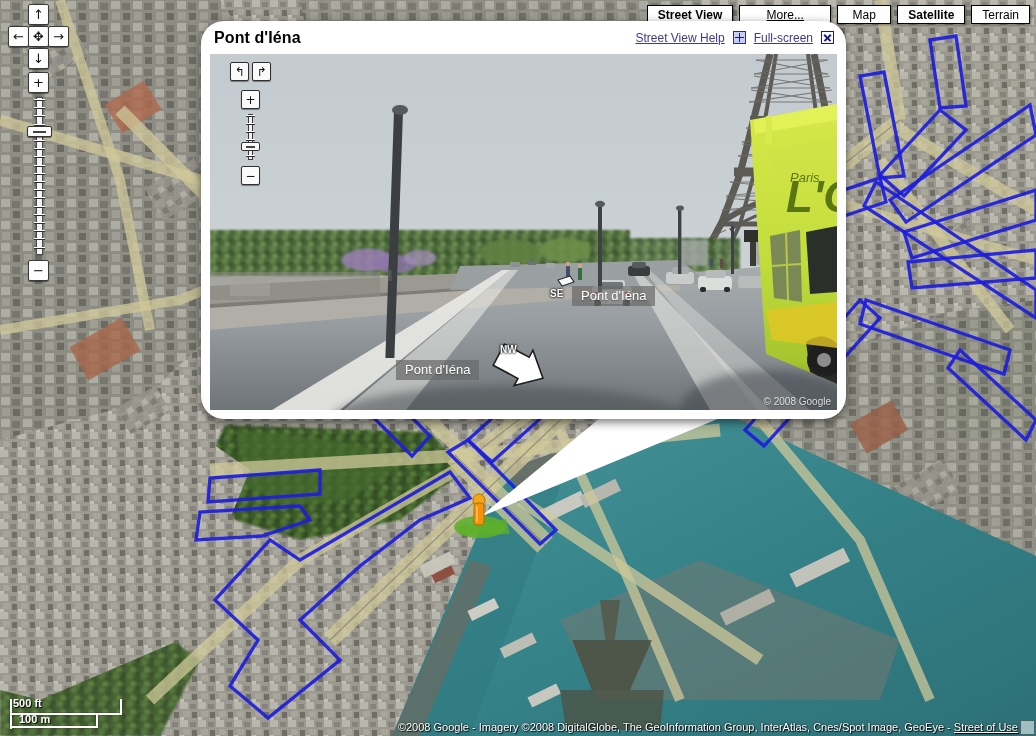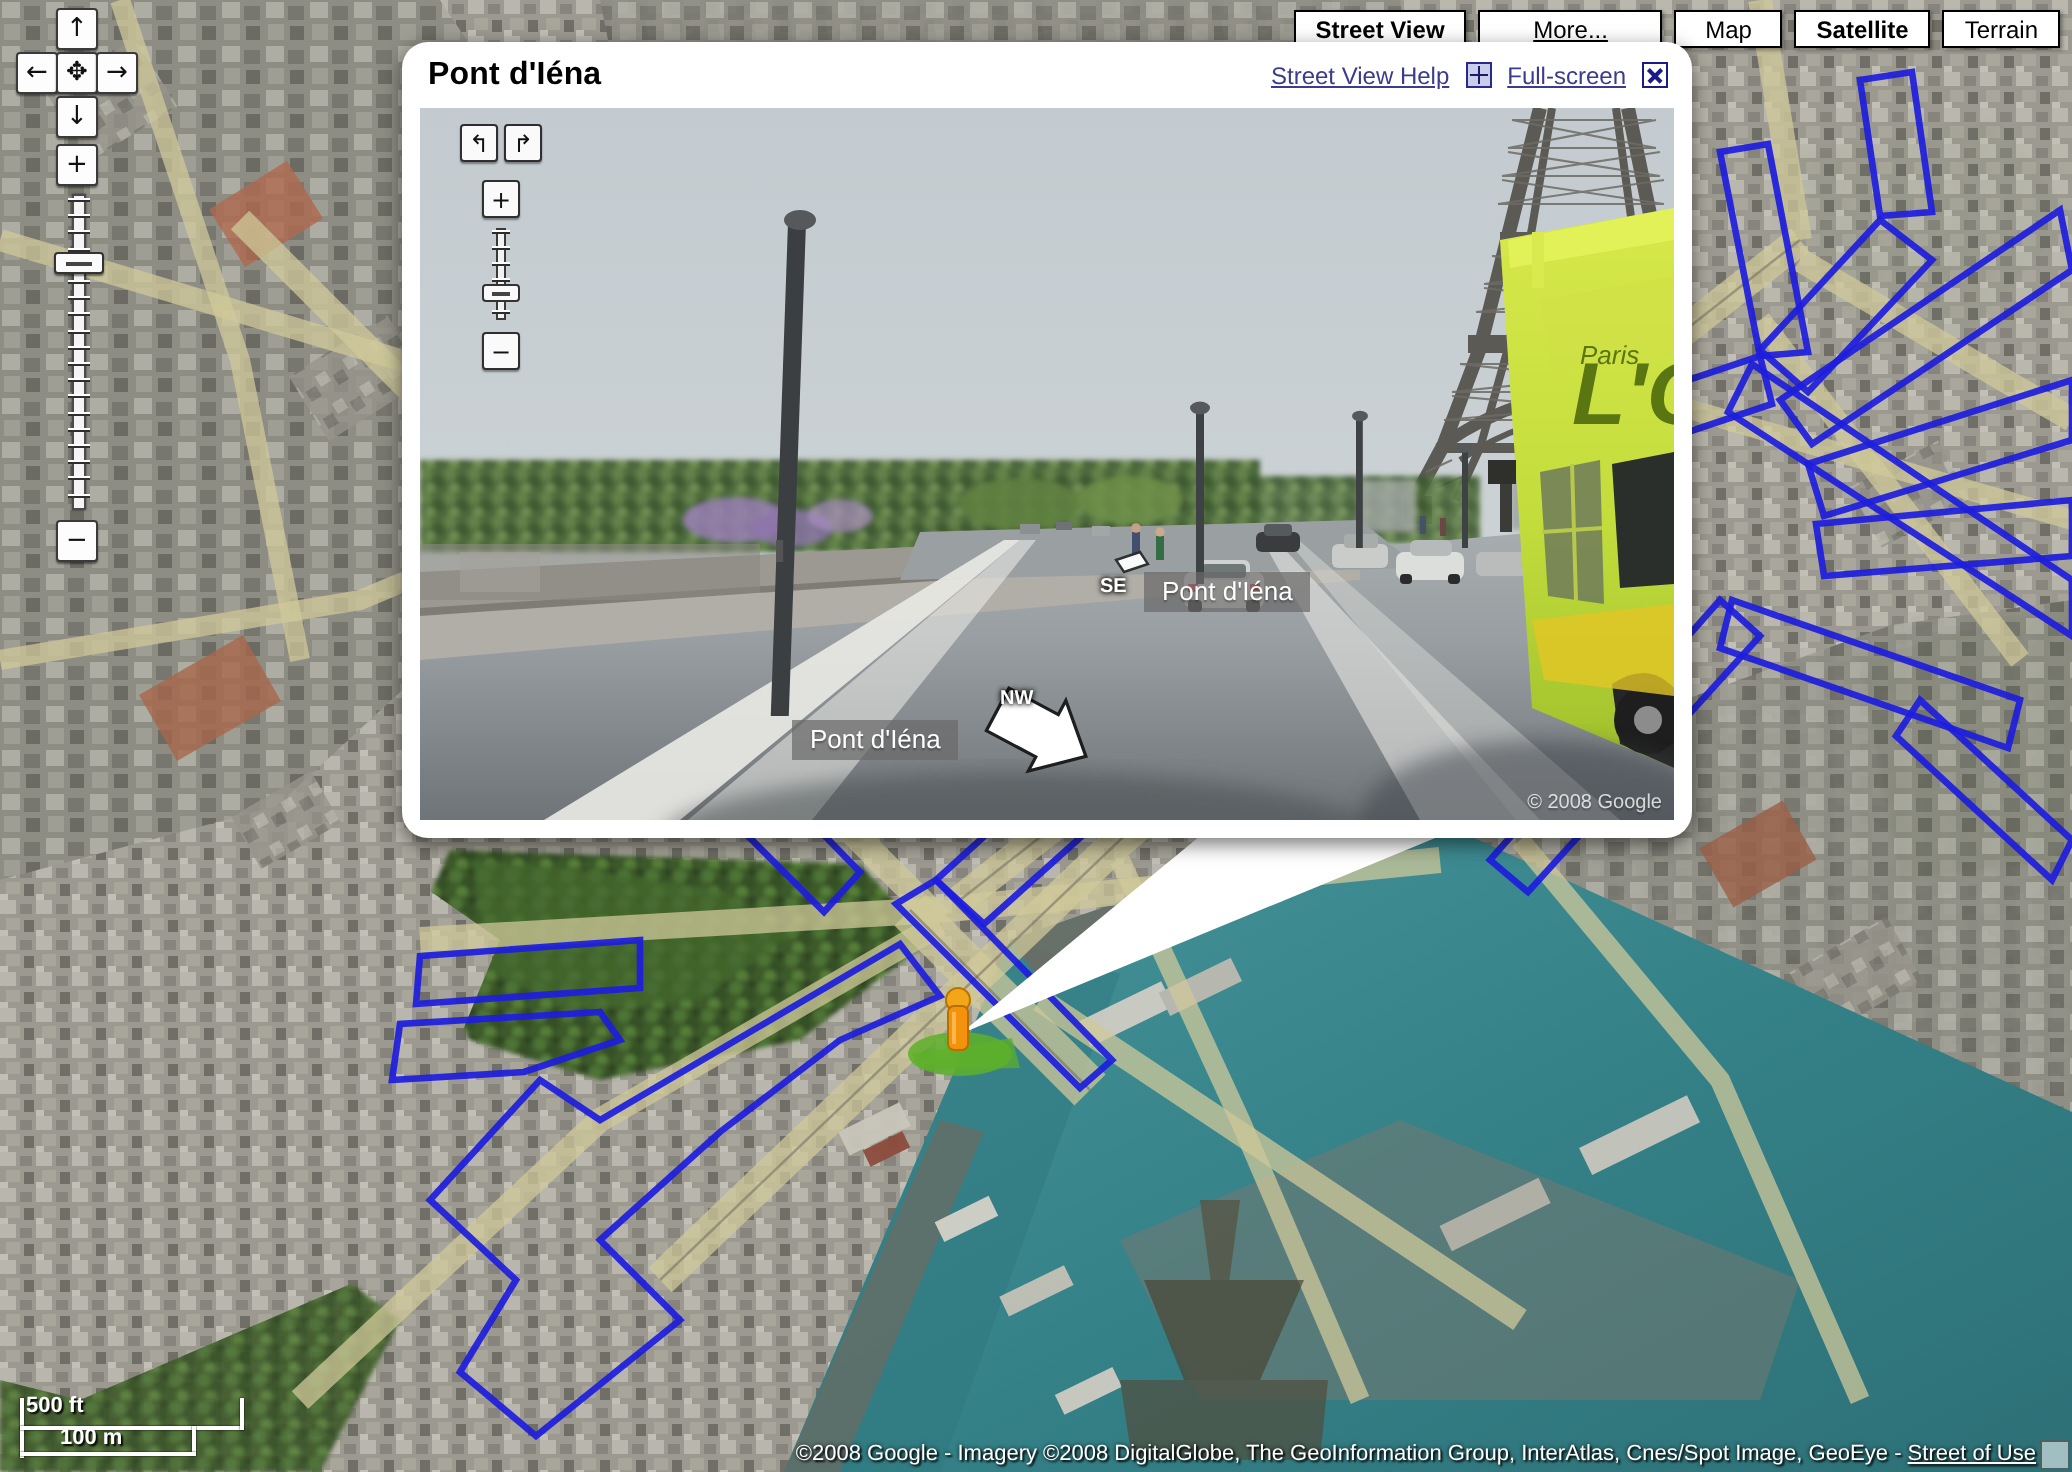--- a/index.html
+++ b/index.html
@@ -110,21 +110,21 @@
     white-space: nowrap;
     font-family: "Liberation Sans", sans-serif;
   }
   .mt-btn.sel { font-weight: bold; }
   .mt-btn.wide { min-width: 92px; text-decoration: underline; }
   #sv-panel {
     position: absolute;
     left: 201px; top: 21px;
     width: 645px; height: 398px;
     background: #ffffff;
-    border-radius: 13px;
+    border-radius: 23px;
     box-shadow: 0 3px 10px rgba(0,0,0,.55);
     z-index: 50;
   }
   #sv-header {
     position: relative;
     height: 33px;
     padding: 0 12px 0 13px;
     display: flex;
     align-items: center;
   }
@@ -285,21 +285,21 @@
     position: absolute;
     left: 8px; bottom: 7px;
     width: 120px; height: 30px;
     z-index: 40;
     color: #fff;
     font-size: 11px;
     font-weight: bold;
   }
   #scale-bar .line { position: absolute; background: #fff; box-shadow: 0 0 1px #000; }
   #scale-lbl-ft { position: absolute; left: 5px; top: -2px;  text-shadow: 1px 1px 1px #000; }
-  #scale-lbl-m  { position: absolute; left: 22px; top: 14px;  text-shadow: 1px 1px 1px #000; }
+  #scale-lbl-m  { position: absolute; left: 11px; top: 14px;  text-shadow: 1px 1px 1px #000; }
 
   
   #attribution {
     position: absolute;
     right: 18px; bottom: 3px;
     font-size: 11px;
     color: #ffffff;
     text-shadow: 1px 1px 1px rgba(0,0,0,.85), 0 0 2px rgba(0,0,0,.9);
     z-index: 40;
     white-space: nowrap;

